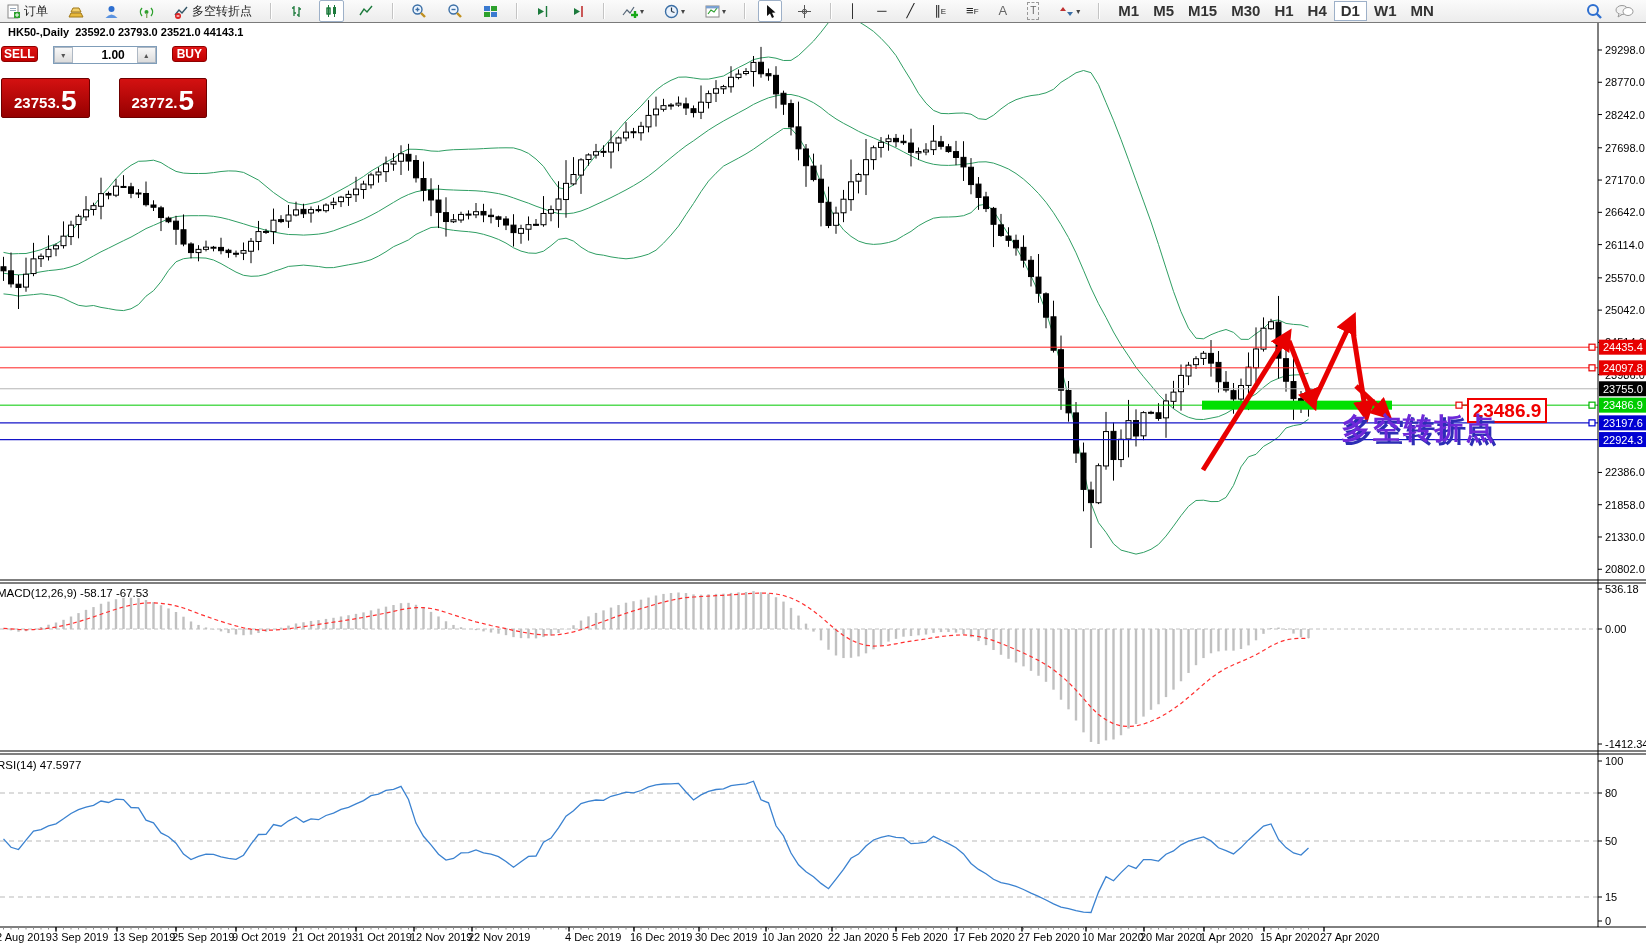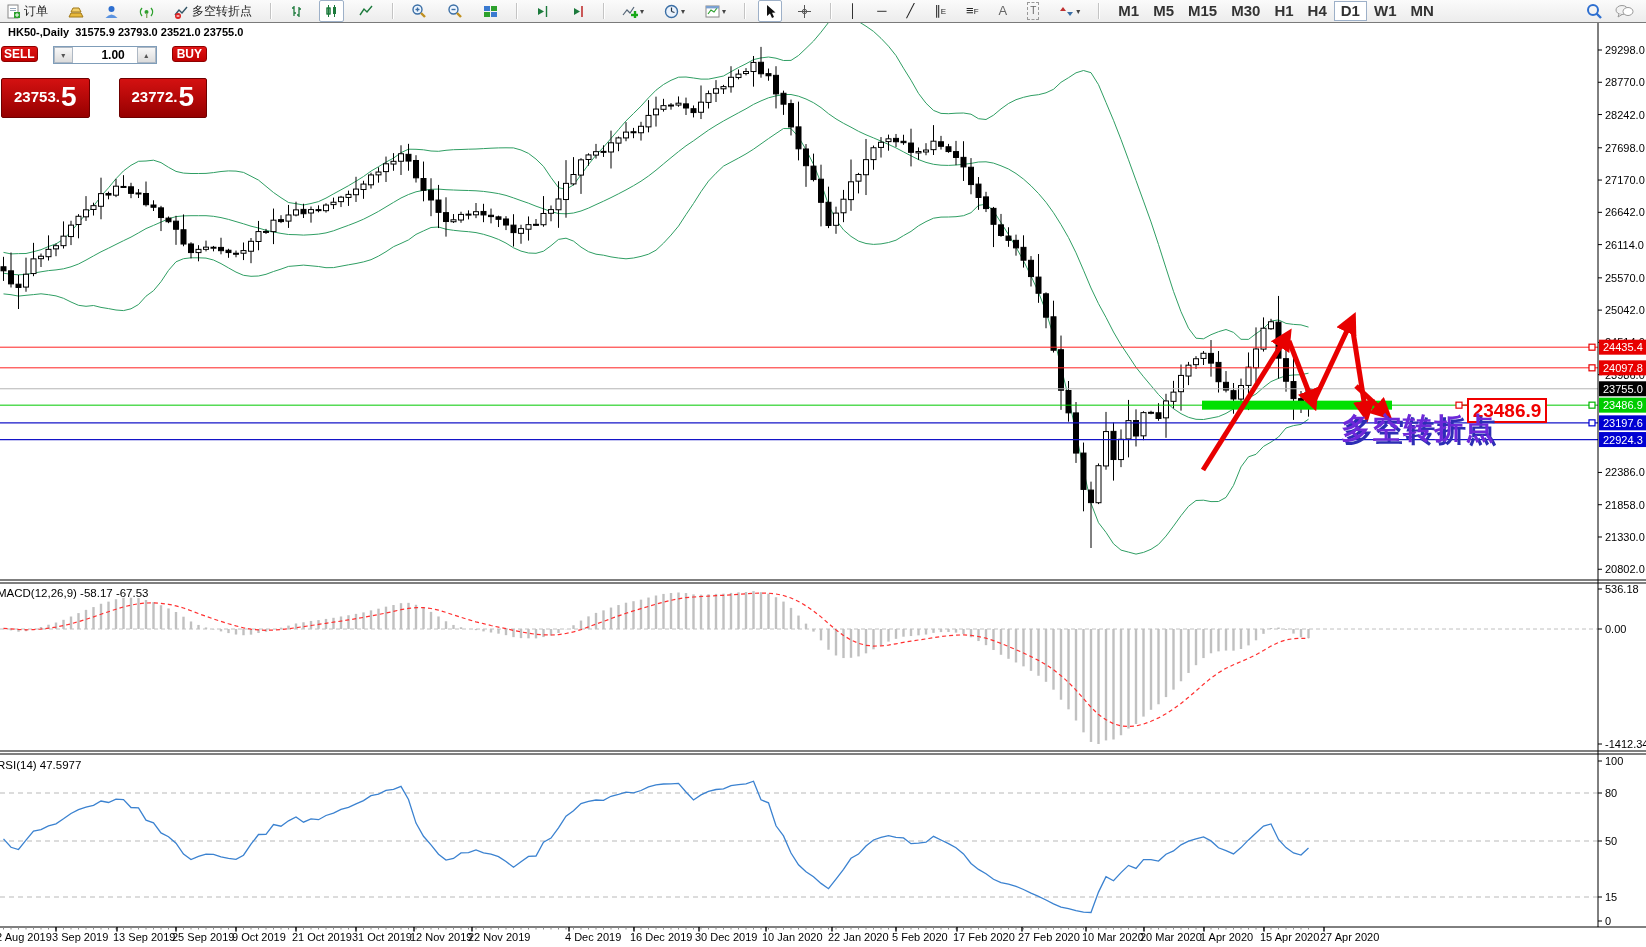--- a/index.html
+++ b/index.html
@@ -28,21 +28,21 @@
     color:#fff;font-weight:bold;font-size:12px;display:flex;align-items:center;justify-content:center;cursor:pointer;}
   .tw-sell{width:46px;}
   .tw-buy{width:44px;}
   .tw-spin{display:flex;flex:1;margin:0 3px;border:1px solid #7f9db9;background:#fff;}
   .spin-btn{width:17px;background:linear-gradient(#f8f8f8,#dcdcdc);border:1px solid #aeb8c4;
     font-size:8px;color:#555;display:flex;align-items:center;justify-content:center;cursor:pointer;}
   .tw-spin input{flex:1;border:none;outline:none;text-align:right;font-size:12px;font-weight:bold;width:50px;
     font-family:"Liberation Sans",sans-serif;padding-right:12px;}
   .tw-row2{display:flex;margin-top:2px;}
   .tw-price{background:linear-gradient(#d41111,#960000);border:1px solid #6e0000;border-radius:2px;color:#fff;
-    height:36px;display:flex;align-items:center;justify-content:center;padding-bottom:2px;cursor:pointer;}
+    height:36px;display:flex;align-items:flex-end;justify-content:center;padding-bottom:2px;cursor:pointer;}
   .tw-price.sell{width:99px;margin-right:4px;}
   .tw-price.buy{width:99px;margin-left:25px;}
   .pmain{font-size:15px;font-weight:bold;line-height:24px;}
   .ppip{font-size:28px;font-weight:bold;line-height:28px;margin-left:1px;}
   
   #level-flag{position:absolute;left:1467px;top:398px;width:76px;height:21px;border:2px solid #f00000;
     background:#fff;color:#f00000;font-size:19px;font-weight:bold;text-align:center;line-height:21px;z-index:15;}
   #cn-note{position:absolute;left:1341px;top:409px;font-size:29px;font-weight:bold;color:#6d28d9;
     letter-spacing:2px;text-shadow:3px 3px 0 #2d2db4;z-index:15;white-space:nowrap;}
   #chart-svg{position:absolute;left:0;top:0;z-index:5;}
@@ -1122,21 +1122,21 @@
       <line x1="1204" y1="927" x2="1204" y2="931.5" stroke="#000" stroke-width="1.4"></line>
       <text x="1200" y="941" font-size="11" fill="#000">1 Apr 2020</text>
       <line x1="1264" y1="927" x2="1264" y2="931.5" stroke="#000" stroke-width="1.4"></line>
       <text x="1260" y="941" font-size="11" fill="#000">15 Apr 2020</text>
       <line x1="1324" y1="927" x2="1324" y2="931.5" stroke="#000" stroke-width="1.4"></line>
       <text x="1320" y="941" font-size="11" fill="#000">27 Apr 2020</text>
     </g>
   </svg>
 
 <div id="chart-title">
-  <span>HK50-,Daily</span><span class="ohlc">31575.9 23793.0 23521.0 23755.0</span>
+  <span>HK50-,Daily</span><span class="ohlc">23592.0 23793.0 23521.0 44143.1</span>
 </div>
 
 <div id="trade-widget">
   <div class="tw-row1">
     <div class="tw-btn tw-sell">SELL</div>
     <div class="tw-spin">
       <div class="spin-btn">▾</div>
       <input value="1.00" style="">
       <div class="spin-btn">▴</div>
     </div>

